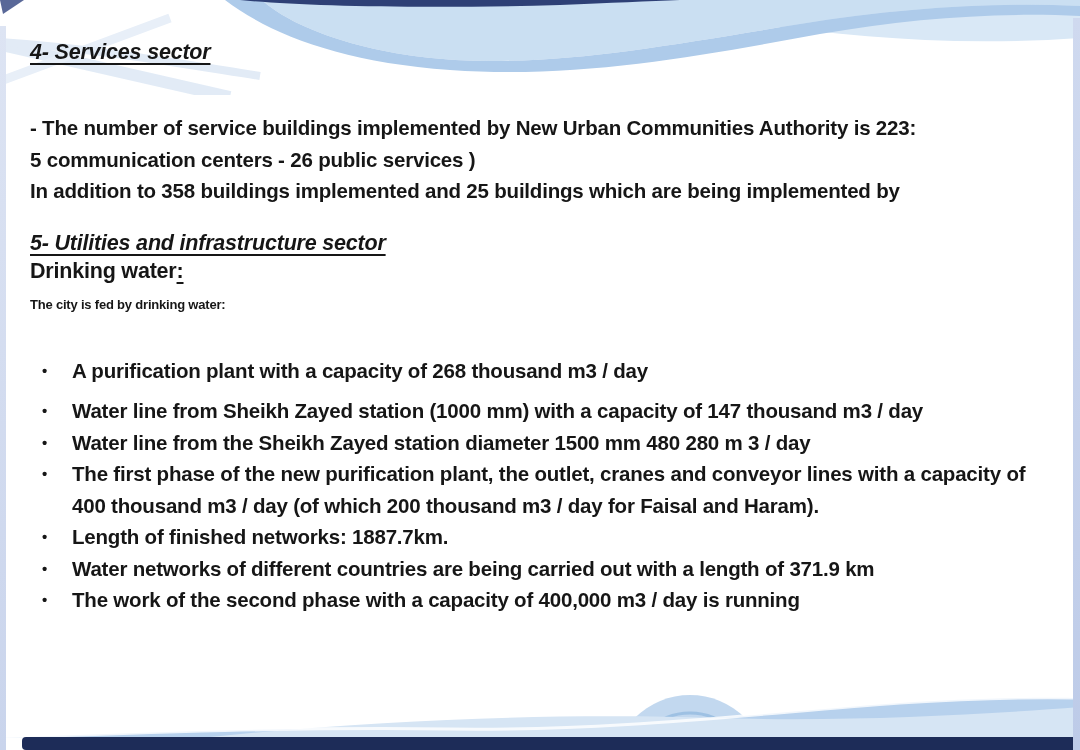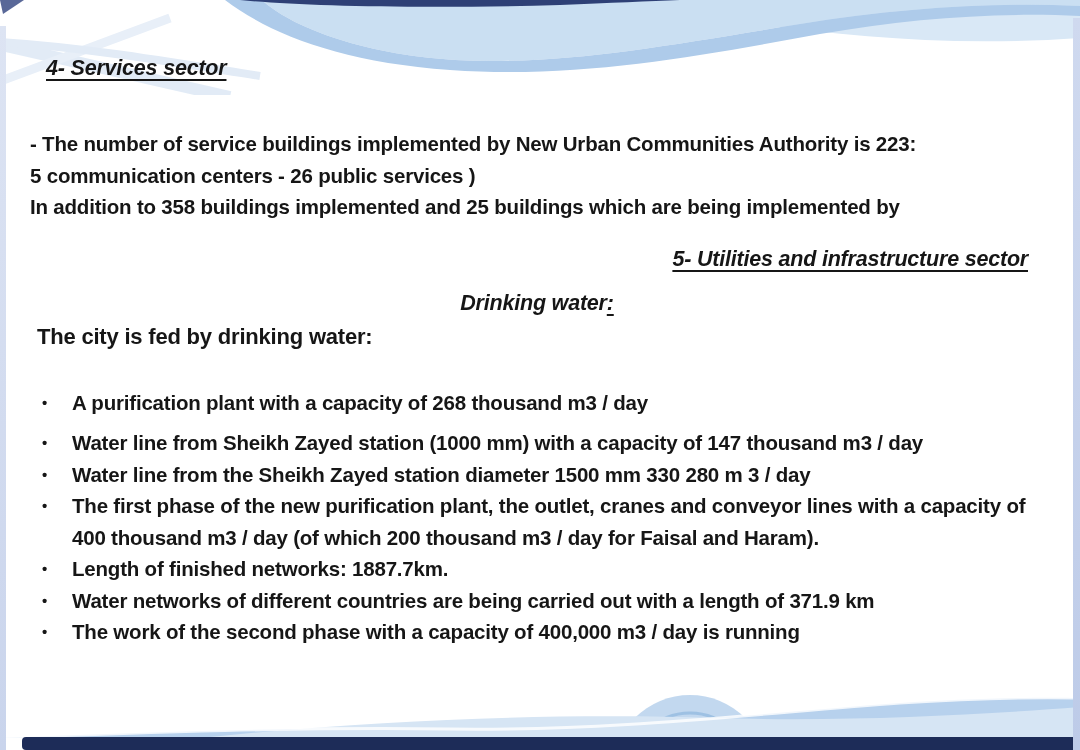--- a/index.html
+++ b/index.html
@@ -12,29 +12,29 @@
   .deco-bottom{position:absolute;bottom:0;left:0;width:1080px;height:65px;z-index:1;}
   .edge-left{position:absolute;left:0;top:26px;bottom:0;width:6px;
     background:linear-gradient(#dde4f3,#c9d4ec);z-index:2;}
   .edge-right{position:absolute;right:0;top:18px;bottom:0;width:7px;
     background:linear-gradient(#cfd9ef,#bdcbe8);z-index:2;}
   .content{
     position:absolute;left:30px;top:40px;right:36px;z-index:5;
     color:#161616;font-weight:bold;letter-spacing:-0.2px;
   }
   .h{
-    font-size:21.5px;font-style:italic;line-height:24px;margin:16px;
+    font-size:21.5px;font-style:italic;line-height:24px;margin:0;
     text-decoration:underline;text-decoration-thickness:2px;text-underline-offset:4px;
   }
-  .h5{margin-top:24px;text-align:right;}
+  .h5{margin-top:24px;}
   .para{margin-top:48px;font-size:20.5px;line-height:31.5px;}
   .pline{white-space:pre;}
-  .sub{font-size:21.5px;font-style:italic;line-height:33px;text-align:center;}
+  .sub{font-size:21.5px;line-height:33px;}
   .ucolon{text-decoration:underline;text-decoration-thickness:2px;text-underline-offset:4px;}
-  .intro{font-size:22px;line-height:33px;margin-left:7px;}
+  .intro{font-size:13px;line-height:33px;}
   .bullets{list-style:none;margin:34px 0 0 0;padding:0 0 0 12px;}
   .bullets li{display:flex;font-size:20.5px;line-height:31.5px;margin:0;}
   .bullets li:nth-child(2){margin-top:9px;}
   .marker{flex:0 0 30px;font-size:15px;line-height:31.5px;}
   .btext{flex:1 1 auto;}
 </style>
 </head>
 <body>
 
 <div class="slide">
@@ -85,21 +85,21 @@
       <li>
         <span class="marker">•</span>
         <span class="btext">A purification plant with a capacity of 268 thousand m3 / day</span>
       </li>
       <li>
         <span class="marker">•</span>
         <span class="btext">Water line from Sheikh Zayed station (1000 mm) with a capacity of 147 thousand m3 / day</span>
       </li>
       <li>
         <span class="marker">•</span>
-        <span class="btext">Water line from the Sheikh Zayed station diameter 1500 mm 330 280 m 3 / day</span>
+        <span class="btext">Water line from the Sheikh Zayed station diameter 1500 mm 480 280 m 3 / day</span>
       </li>
       <li>
         <span class="marker">•</span>
         <span class="btext">The first phase of the new purification plant, the outlet, cranes and conveyor lines with a capacity of 400 thousand m3 / day (of which 200 thousand m3 / day for Faisal and Haram).</span>
       </li>
       <li>
         <span class="marker">•</span>
         <span class="btext">Length of finished networks: 1887.7km.</span>
       </li>
       <li>

